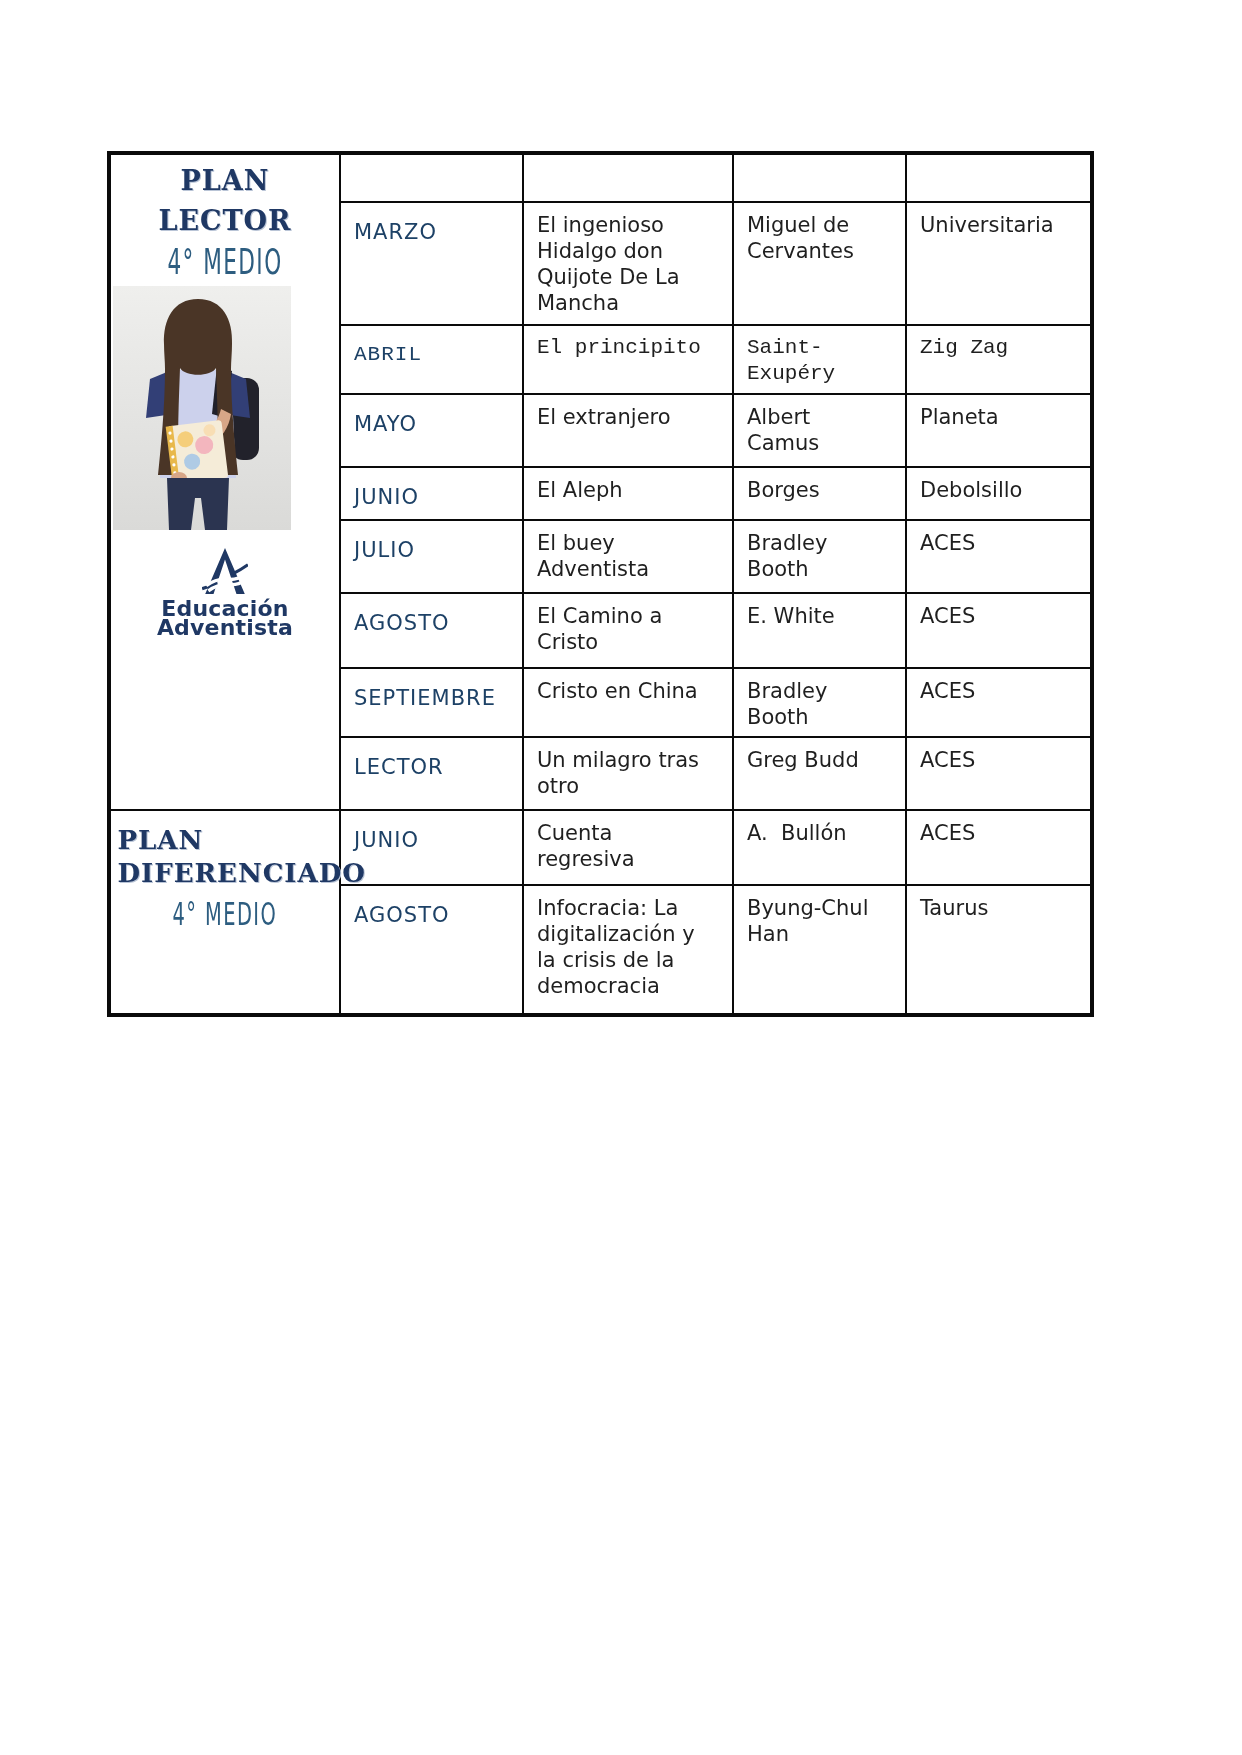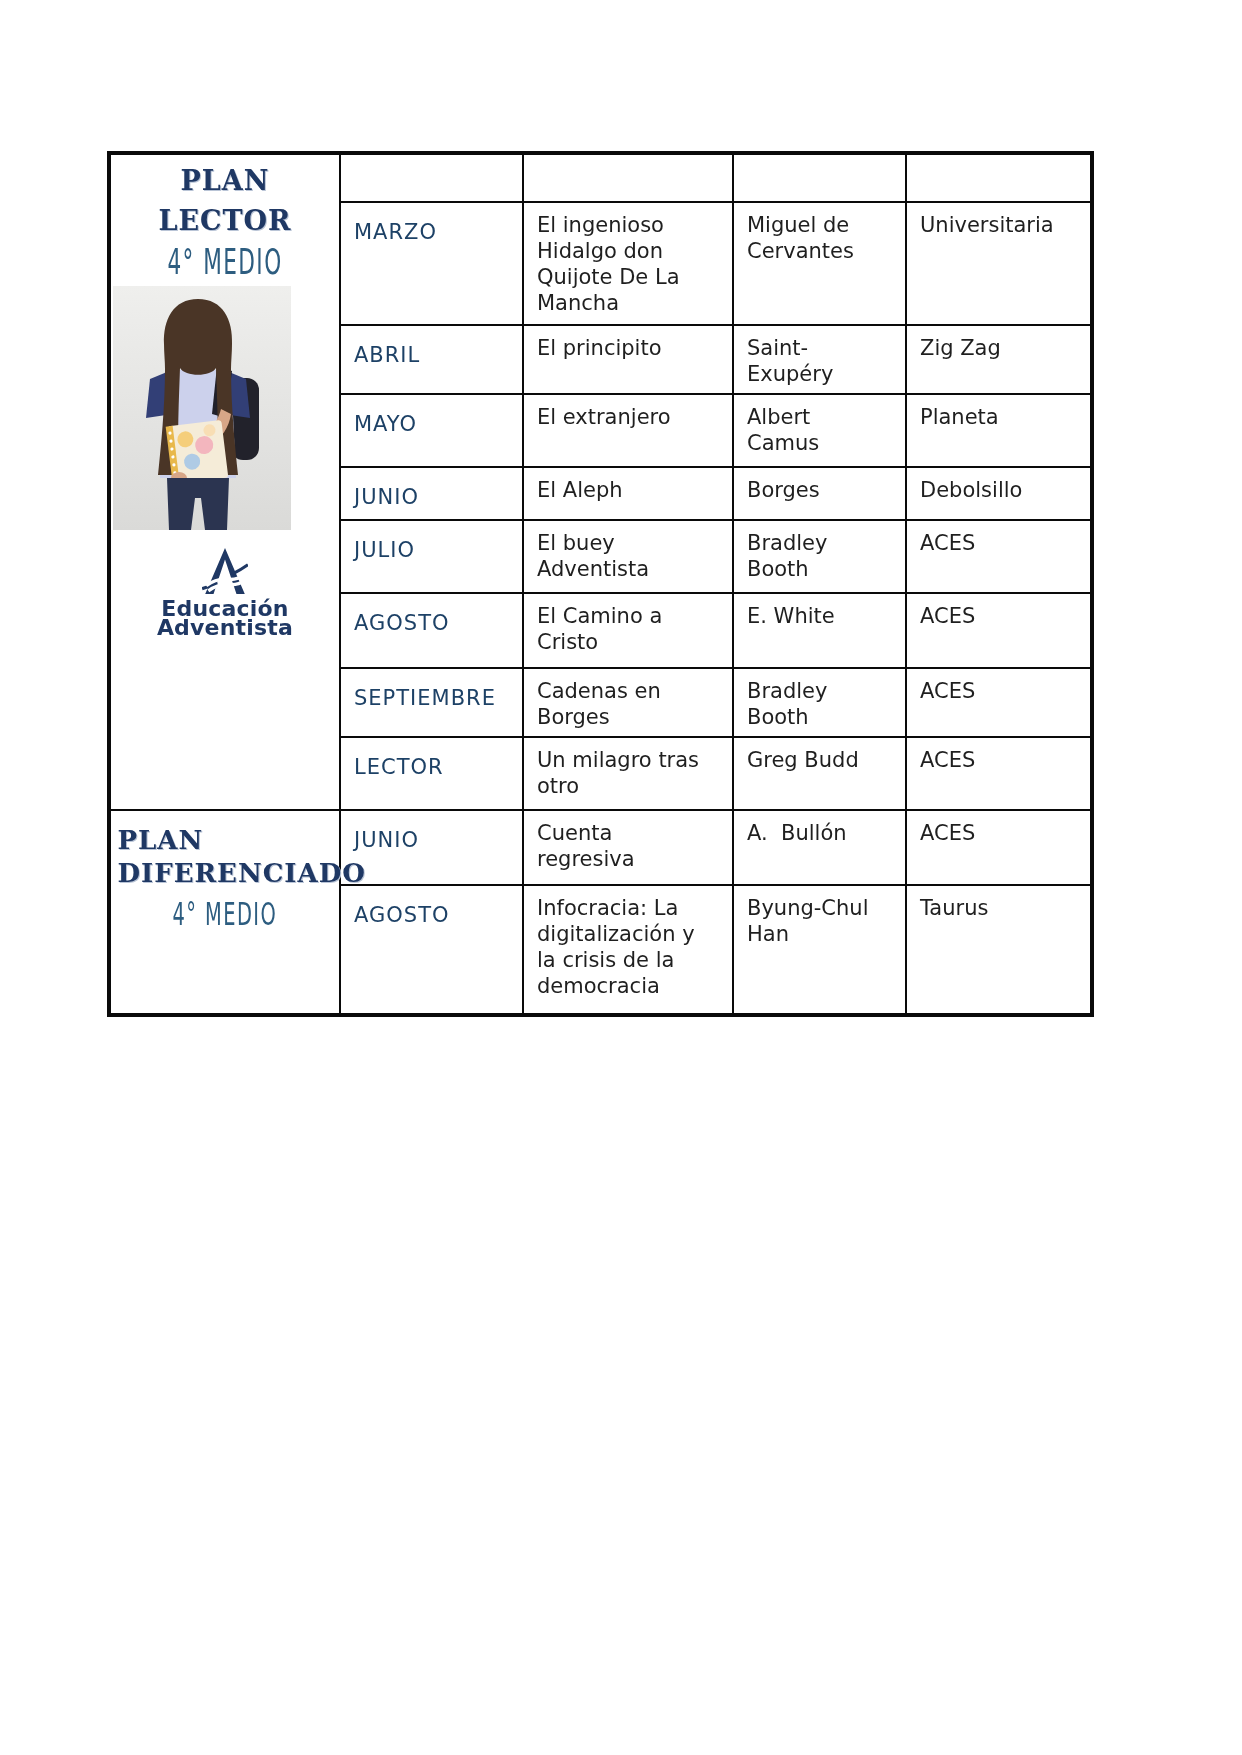--- a/index.html
+++ b/index.html
@@ -10,21 +10,21 @@
   table.plan{
     position:absolute;left:107px;top:151px;width:983px;
     border-collapse:collapse;table-layout:fixed;
     border:4px solid #0a0a0a;
   }
   table.plan td,table.plan th{
     border:2px solid #0a0a0a;vertical-align:top;background:#ffffff;
     box-sizing:border-box;
   }
   tr.h-head{height:49px;}
-  tr.h1{height:123px;} tr.h2{height:65px;} tr.h3{height:73px;} tr.h4{height:53px;}
+  tr.h1{height:123px;} tr.h2{height:65px;font-family:Liberation Mono, monospace;} tr.h3{height:73px;} tr.h4{height:53px;}
   tr.h5{height:73px;} tr.h6{height:75px;} tr.h7{height:65px;} tr.h8{height:73px;}
   tr.h9{height:75px;} tr.h10{height:130px;}
   th.colhead{
     background:#17375d;color:#ffffff;font-weight:normal;text-align:left;
     font-size:22px;letter-spacing:.6px;padding:10px 12px 8px 12px;
     border-bottom:3px solid #0a0a0a;
   }
   td.mes{
     color:#1d4166;font-size:21px;letter-spacing:1px;padding:17px 10px 6px 13px;
     white-space:nowrap;
@@ -173,21 +173,21 @@
       <td class="cell">ACES</td>
     </tr>
     <tr class="h6">
       <td class="mes">AGOSTO</td>
       <td class="cell">El Camino a Cristo</td>
       <td class="cell">E. White</td>
       <td class="cell">ACES</td>
     </tr>
     <tr class="h7">
       <td class="mes">SEPTIEMBRE</td>
-      <td class="cell">Cadenas en Borges</td>
+      <td class="cell">Cristo en China</td>
       <td class="cell">Bradley Booth</td>
       <td class="cell">ACES</td>
     </tr>
     <tr class="h8">
       <td class="mes">LECTOR</td>
       <td class="cell">Un milagro tras otro</td>
       <td class="cell">Greg Budd</td>
       <td class="cell">ACES</td>
     </tr>
 

